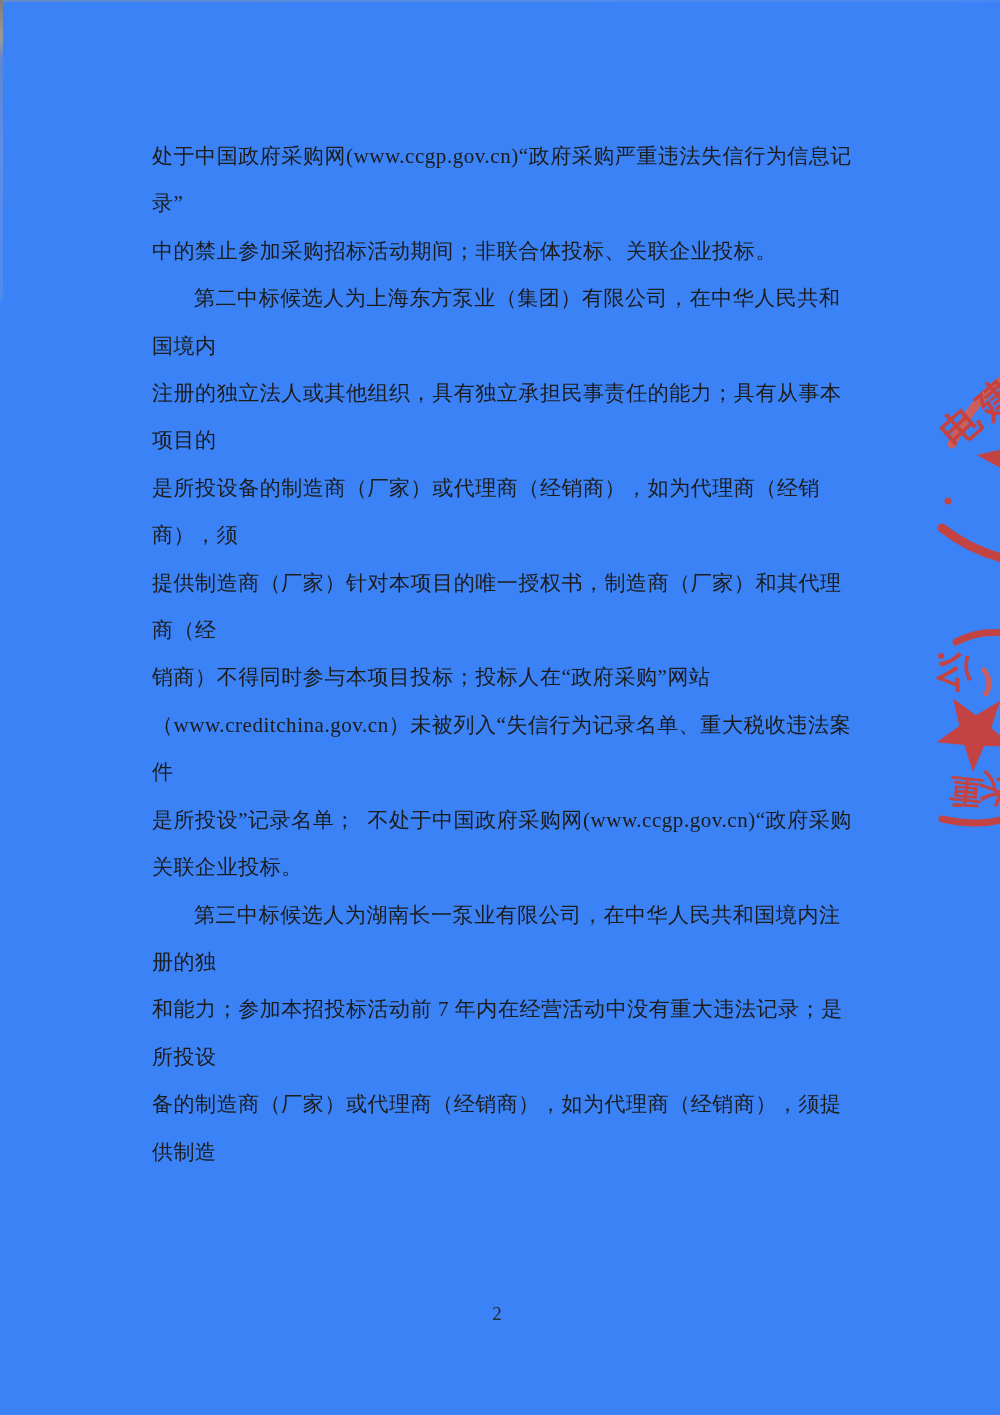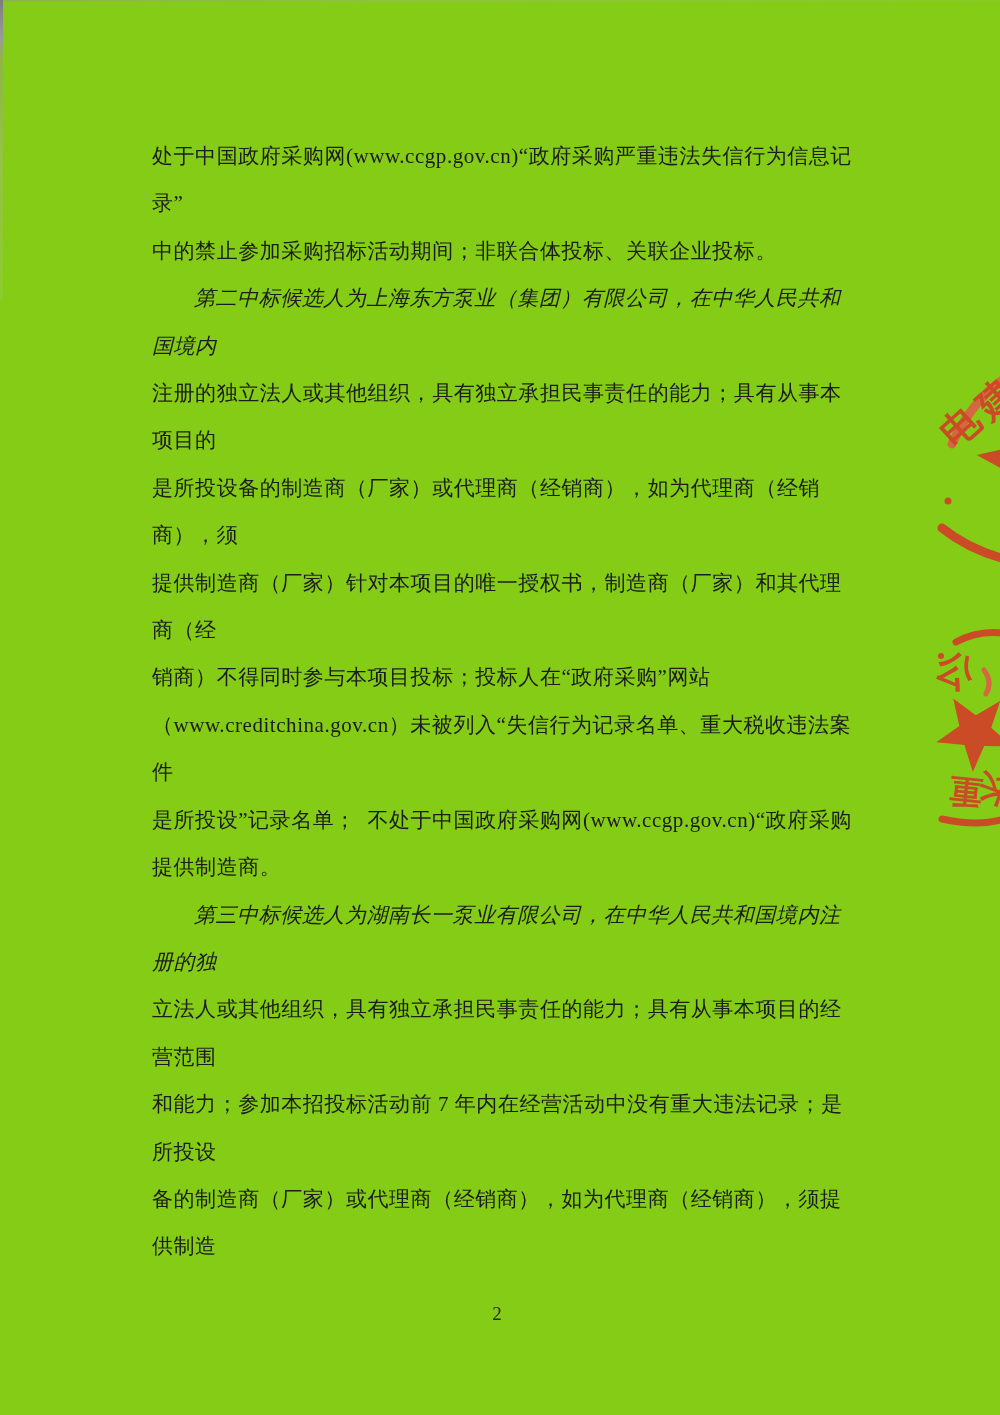--- a/index.html
+++ b/index.html
@@ -1,21 +1,21 @@
 <!DOCTYPE html>
 <html><head>
 <meta charset="utf-8">
 <style>
   html, body { margin: 0; padding: 0; background: #e9e9e9; }
   .page {
     position: relative;
     width: 1000px;
     height: 1415px;
     margin: 0 auto;
-    background: #84cc16;
+    background: #3b82f6;
     overflow: hidden;
     font-family: "Liberation Serif", "DejaVu Serif", serif;
   }
   .edge-left {
     position: absolute; left: 0; top: 0; width: 3px; height: 300px;
     background: linear-gradient(to bottom,
       #7d7d7d 0px, #9a9a9a 38px,
       rgba(160,140,150,0.35) 60px,
       rgba(190,170,195,0.28) 150px,
       rgba(200,200,205,0.12) 300px);
@@ -30,21 +30,21 @@
     left: 152px;
     top: 133px;
     width: 707px;
     color: #1c1c1c;
     font-size: 21px;
     line-height: 47.4px;
     letter-spacing: 0.55px;
     text-align: left;
   }
   .line { white-space: pre-wrap; }
-  .line.indent { text-indent: 42px; font-style: italic; }
+  .line.indent { text-indent: 42px; }
   .page-number {
     position: absolute;
     left: 0; right: 6px;
     top: 1303px;
     text-align: center;
     font-size: 19px;
     color: #2a2a2a;
   }
   .stamp { position: absolute; pointer-events: none; }
   .stamp text { font-family: "Liberation Serif", "DejaVu Serif", serif; }
@@ -60,23 +60,22 @@
   <div class="body-text">
       <div class="line">处于中国政府采购网(www.ccgp.gov.cn)“政府采购严重违法失信行为信息记录”</div>
       <div class="line">中的禁止参加采购招标活动期间；非联合体投标、关联企业投标。</div>
       <div class="line indent">第二中标候选人为上海东方泵业（集团）有限公司，在中华人民共和国境内</div>
       <div class="line">注册的独立法人或其他组织，具有独立承担民事责任的能力；具有从事本项目的</div>
       <div class="line">是所投设备的制造商（厂家）或代理商（经销商），如为代理商（经销商），须</div>
       <div class="line">提供制造商（厂家）针对本项目的唯一授权书，制造商（厂家）和其代理商（经</div>
       <div class="line">销商）不得同时参与本项目投标；投标人在“政府采购”网站</div>
       <div class="line">（www.creditchina.gov.cn）未被列入“失信行为记录名单、重大税收违法案件</div>
       <div class="line">是所投设”记录名单；  不处于中国政府采购网(www.ccgp.gov.cn)“政府采购</div>
-      <div class="line">提供制造商。</div>
+      <div class="line">关联企业投标。</div>
       <div class="line indent">第三中标候选人为湖南长一泵业有限公司，在中华人民共和国境内注册的独</div>
-      <div class="line">立法人或其他组织，具有独立承担民事责任的能力；具有从事本项目的经营范围</div>
       <div class="line">和能力；参加本招投标活动前 7 年内在经营活动中没有重大违法记录；是所投设</div>
       <div class="line">备的制造商（厂家）或代理商（经销商），如为代理商（经销商），须提供制造</div>
     </div>
 
   <svg class="stamp" style="left:932px; top:368px; opacity:0.88;" width="160" height="205" viewBox="0 0 160 205">
     <path d="M 80 6 Q 42 28 20 76" stroke="#e25a4a" stroke-width="9" fill="none" stroke-linecap="round"></path>
     <path d="M 10 160 Q 45 188 97 196" stroke="#d63a2a" stroke-width="9" fill="none" stroke-linecap="round"></path>
     <text x="10" y="72" font-size="38" font-weight="bold" fill="#d63a2a" transform="rotate(-42 28 60)">电</text>
     <text x="46" y="44" font-size="38" font-weight="bold" fill="#d63a2a" transform="rotate(-42 64 32)">建</text>
     <polygon points="44,95 82.3,80.7 84.1,39.8 109.5,71.8 148.9,60.9 126.4,95 148.9,129.1 109.5,118.2 84.1,150.2 82.3,109.3" fill="#d63a2a" transform="rotate(8 102 95)"></polygon>

